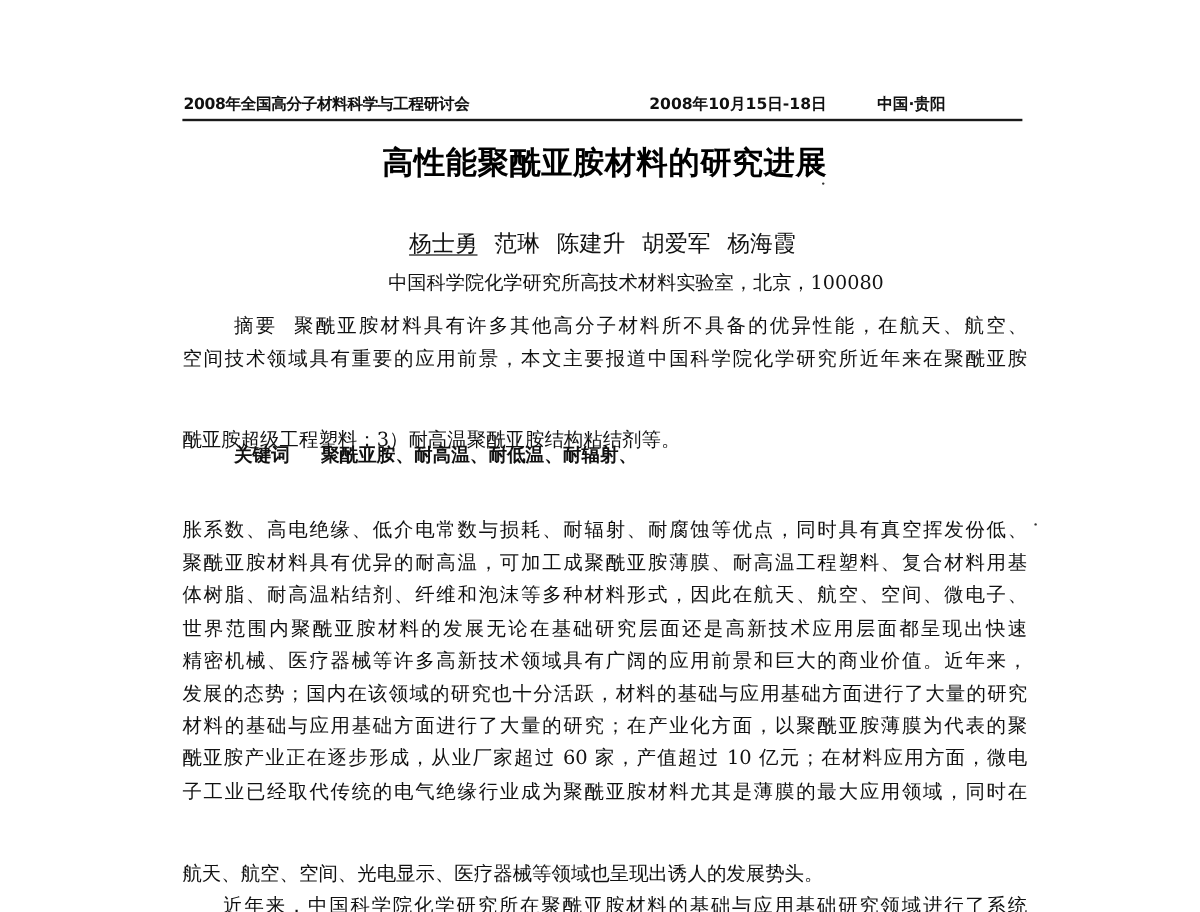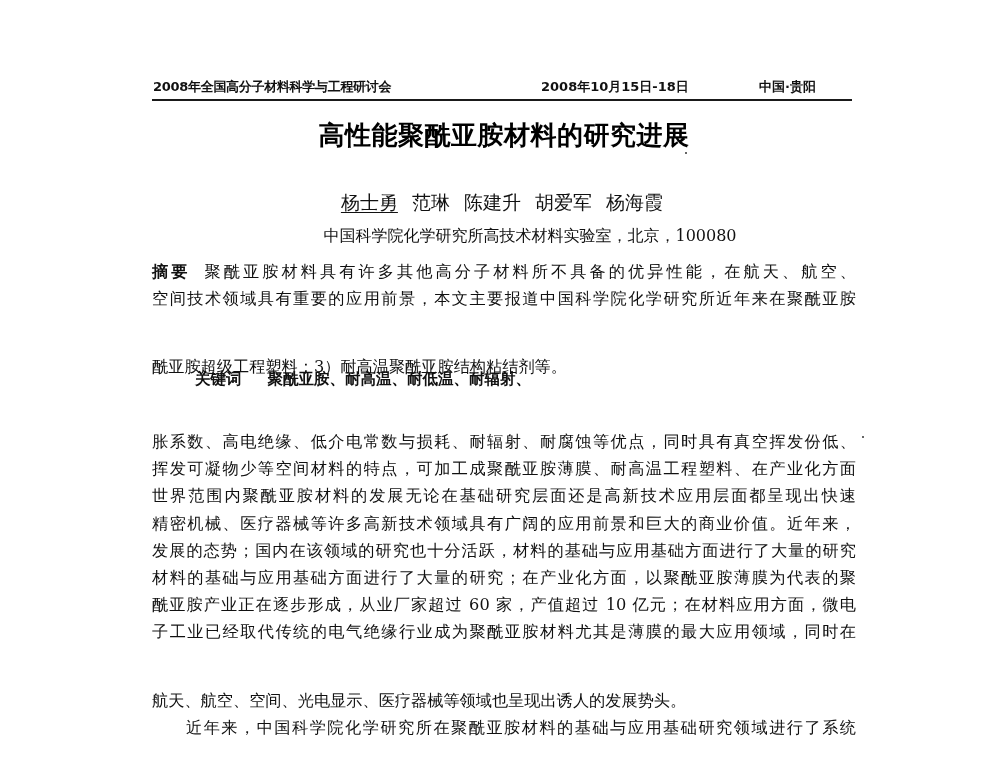--- a/index.html
+++ b/index.html
@@ -38,21 +38,21 @@
       top: 0;
       letter-spacing: -0.3px;
     }
     .running-header .date {
       position: absolute;
       left: 388px;
       top: 0;
     }
     .running-header .place {
       position: absolute;
-      left: 606px;
+      left: 578px;
       top: 0;
     }
     .header-rule {
       position: absolute;
       left: 152px;
       top: 99px;
       width: 700px;
       height: 0;
       border-top: 2px solid #1a1a1a;
     }
@@ -108,22 +108,23 @@
       width: 704px;
       font-size: 16.2px;
       line-height: 27px;
       color: #111;
       text-align: justify;
     }
     .abstract {
       top: 258px;
     }
     .abstract .label {
-      font-weight: bold;
-      font-family: "DejaVu Sans", "Liberation Sans", sans-serif;
+      font-weight: normal;
+      font-family: "DejaVu Sans", "Liberation Sans", sans-serif;
+      margin-left: 43px;
       margin-right: 14px;
     }
     .keywords {
       position: absolute;
       left: 195px;
       top: 369px;
       font-size: 15.5px;
       font-weight: bold;
       font-family: "DejaVu Sans", "Liberation Sans", sans-serif;
       color: #111;
@@ -181,21 +182,22 @@
     <span class="line">空间技术领域具有重要的应用前景，本文主要报道中国科学院化学研究所近年来在聚酰亚胺</span>
     <span class="line last">酰亚胺超级工程塑料；3）耐高温聚酰亚胺结构粘结剂等。</span>
   </div>
 
   <div class="keywords">
     <span class="label">关键词</span><span>聚酰亚胺、耐高温、耐低温、耐辐射、</span>
   </div>
 
   <div class="text-block body-text">
     <span class="line">胀系数、高电绝缘、低介电常数与损耗、耐辐射、耐腐蚀等优点，同时具有真空挥发份低、</span>
-    <span class="line">挥发可凝物少等空间材料的特点，可加工成聚酰亚胺薄膜、耐高温工程塑料、在产业化方面</span>
+    <span class="line">聚酰亚胺材料具有优异的耐高温，可加工成聚酰亚胺薄膜、耐高温工程塑料、复合材料用基</span>
+    <span class="line">体树脂、耐高温粘结剂、纤维和泡沫等多种材料形式，因此在航天、航空、空间、微电子、</span>
     <span class="line">世界范围内聚酰亚胺材料的发展无论在基础研究层面还是高新技术应用层面都呈现出快速</span>
     <span class="line">精密机械、医疗器械等许多高新技术领域具有广阔的应用前景和巨大的商业价值。近年来，</span>
     <span class="line">发展的态势；国内在该领域的研究也十分活跃，材料的基础与应用基础方面进行了大量的研究</span>
     <span class="line">材料的基础与应用基础方面进行了大量的研究；在产业化方面，以聚酰亚胺薄膜为代表的聚</span>
     <span class="line">酰亚胺产业正在逐步形成，从业厂家超过 60 家，产值超过 10 亿元；在材料应用方面，微电</span>
     <span class="line">子工业已经取代传统的电气绝缘行业成为聚酰亚胺材料尤其是薄膜的最大应用领域，同时在</span>
     <span class="line last">航天、航空、空间、光电显示、医疗器械等领域也呈现出诱人的发展势头。</span>
     <span class="line indent">近年来，中国科学院化学研究所在聚酰亚胺材料的基础与应用基础研究领域进行了系统</span>
   </div>
   <div class="speck" style="left:862px;top:436px;"></div>

